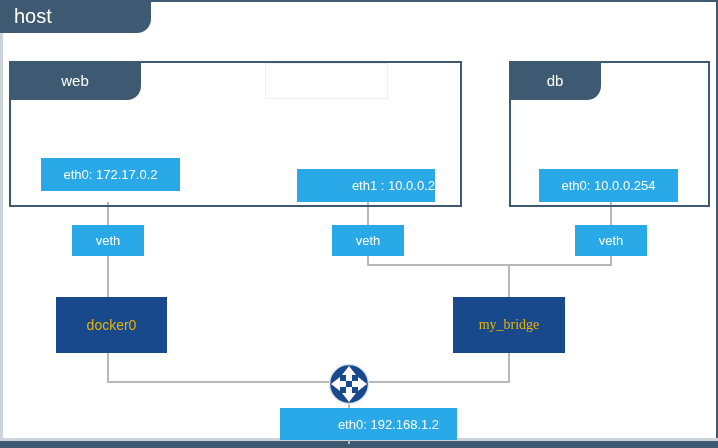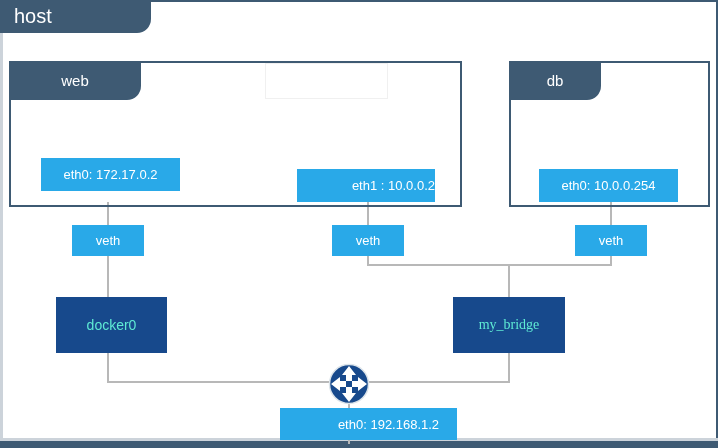--- a/index.html
+++ b/index.html
@@ -28,21 +28,21 @@
   .chip{position:absolute;background:#29a9e8;color:#ffffff;font-size:13px;
         display:flex;align-items:center;justify-content:center;z-index:5;}
   .eth0-web{left:41px;top:158px;width:139px;height:33px;}
   .eth1-web{left:297px;top:169px;width:138px;height:33px;justify-content:flex-end;}
   .eth0-db{left:539px;top:169px;width:139px;height:33px;}
   .veth-a{left:72px;top:225px;width:72px;height:31px;}
   .veth-b{left:332px;top:225px;width:72px;height:31px;}
   .veth-c{left:575px;top:225px;width:72px;height:31px;}
   .host-eth{left:280px;top:408px;width:137px;height:32px;padding-left:40px;}
   
-  .bridge{position:absolute;background:#17498c;color:#5eead4;font-size:14px;
+  .bridge{position:absolute;background:#17498c;color:#eab308;font-size:14px;
           display:flex;align-items:center;justify-content:center;z-index:5;}
   .docker0{left:56px;top:297px;width:111px;height:56px;}
   .mybridge{left:453px;top:297px;width:112px;height:56px;font-family:Liberation Serif, serif;}
   
   .line{position:absolute;background:#b8b8b8;z-index:2;}
   .v1{left:107px;top:202px;width:2px;height:95px;}
   .v2{left:367px;top:202px;width:2px;height:64px;}
   .v3{left:610px;top:202px;width:2px;height:64px;}
   .h1{left:367px;top:264px;width:245px;height:2px;}
   .v4{left:508px;top:264px;width:2px;height:33px;}

